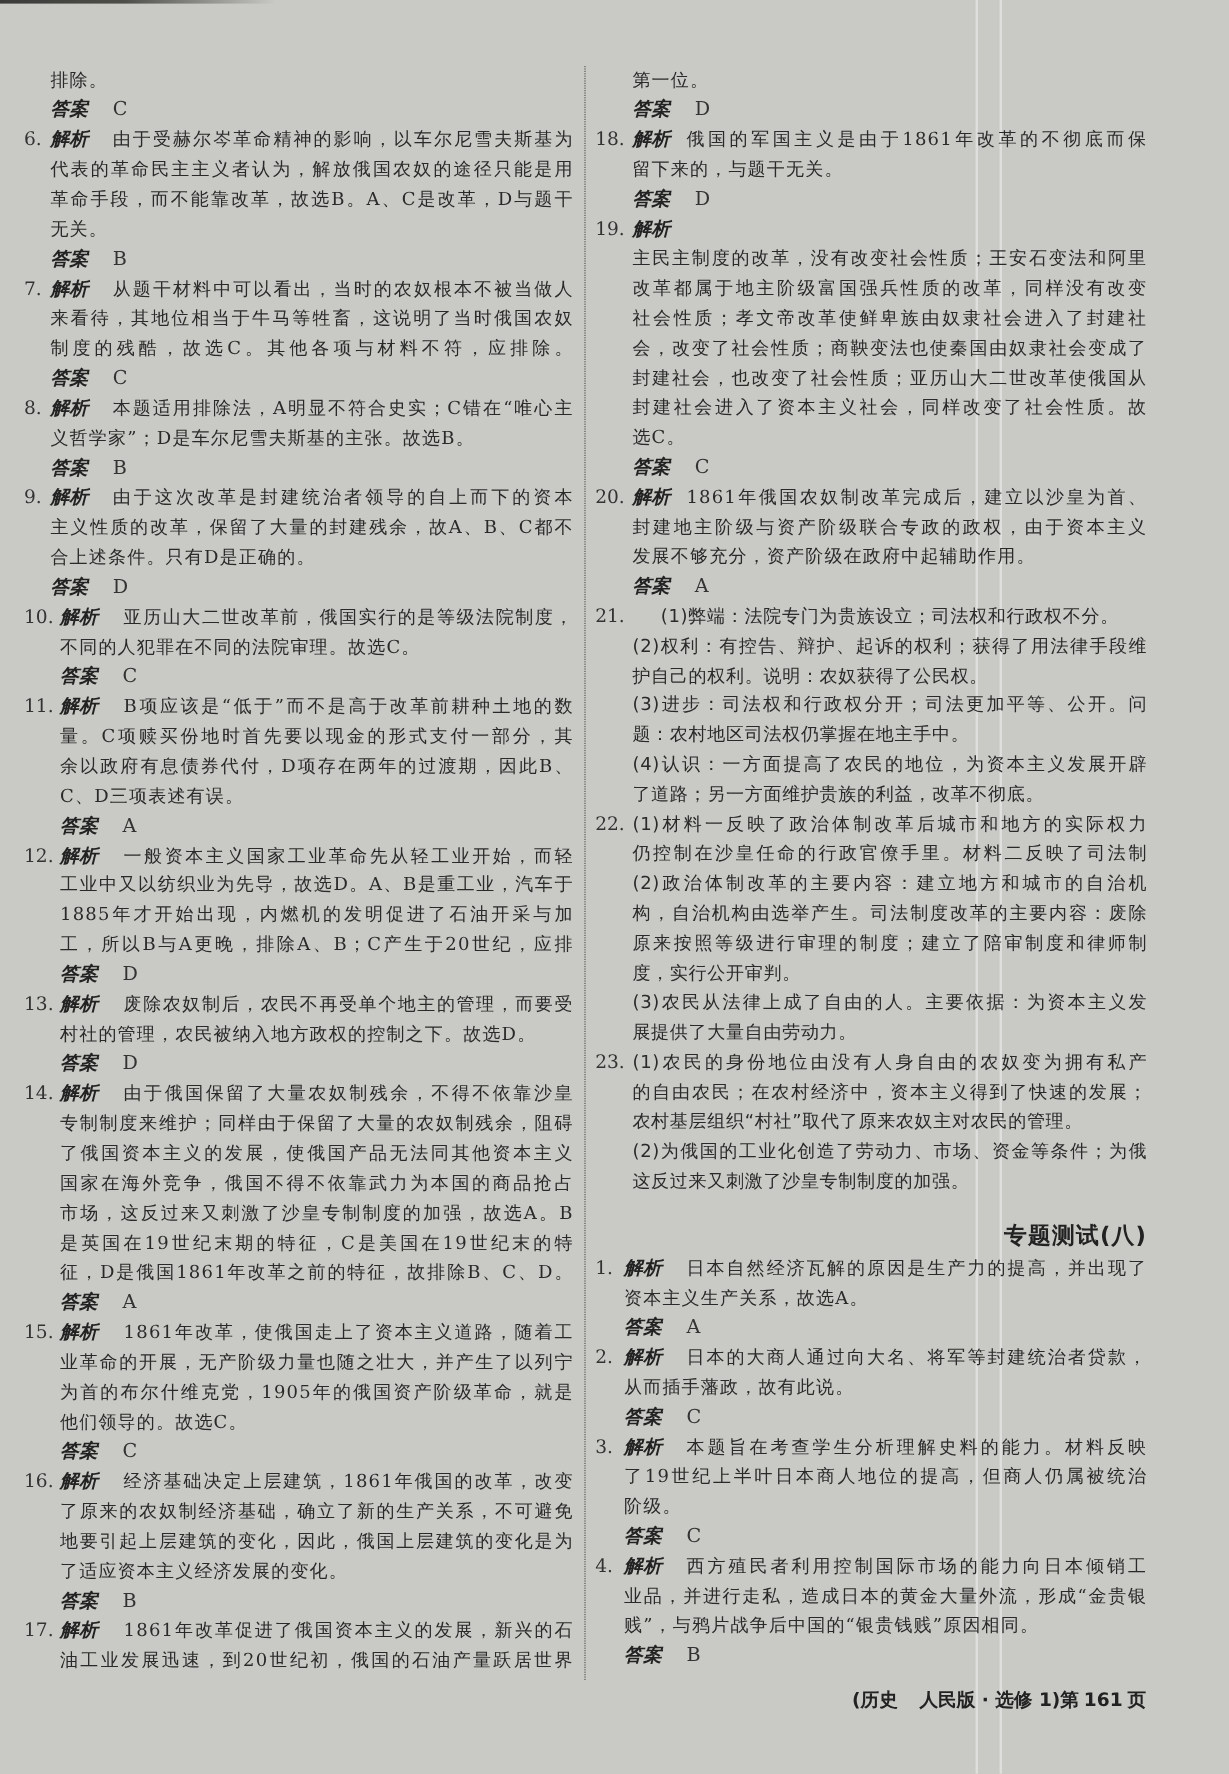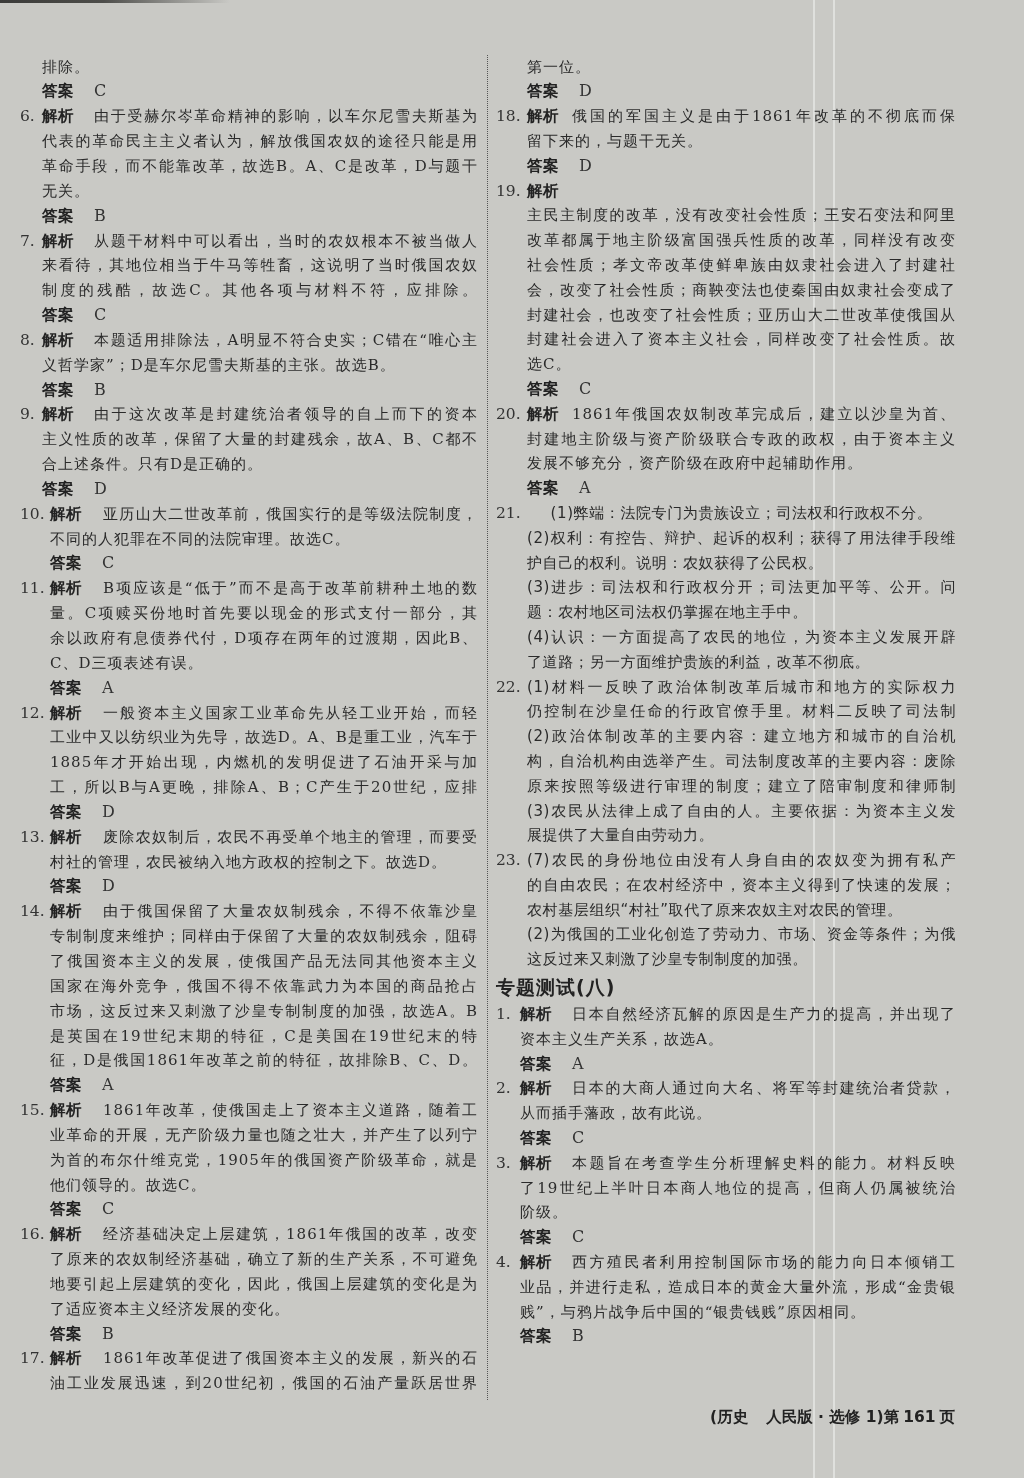--- a/index.html
+++ b/index.html
@@ -11,33 +11,33 @@
   .topstrip{position:absolute;left:0;top:0;width:230px;height:3px;
     background:linear-gradient(90deg,#3b3b39 0%,#4d4d4a 45%,rgba(90,90,88,0) 100%);}
   .scanline{position:absolute;top:0;height:1478px;width:2px;background:rgba(240,242,240,0.55);}
   .divider{position:absolute;left:487px;top:55px;height:1345px;border-left:1px dotted #555;}
   .col{position:absolute;top:54.6px;}
   .col-left{left:20px;width:458px;--lh:24.85px;}
   .col-right{left:496px;width:460px;--lh:24.8px;}
   .line{position:relative;height:var(--lh);line-height:var(--lh);font-size:15px;overflow:hidden;}
   .num{position:absolute;left:0;top:0;font-size:15.5px;color:#333;}
   .lbl{position:absolute;left:var(--ind);top:0;font-family:"DejaVu Sans","Liberation Sans",sans-serif;
-       font-weight:bold;font-size:15.5px;letter-spacing:0.5px;color:#222;}
+       font-weight:bold;font-size:15.5px;letter-spacing:0.5px;color:#222;font-style:italic;}
   .txt{position:absolute;left:var(--txt);right:0;top:0;display:block;letter-spacing:1px;text-align:center;}
   .t{display:block;margin-left:var(--ind);letter-spacing:1px;}
   .j{text-align:justify;text-align-last:justify;}
   .ansv{position:absolute;left:calc(var(--ind) + 52px);top:0;font-size:16px;color:#333;}
   .lc1{--ind:22px;--txt:74px;}
   .lc2{--ind:30px;--txt:83px;}
   .rc1{--ind:24px;--txt:76px;}
   .rc2{--ind:31px;--txt:76px;}
   .rcp{--ind:31px;--txt:31px;}
   .sans .txt,.sans .t{font-family:"DejaVu Sans","Liberation Sans",sans-serif;letter-spacing:0.6px;font-size:15px;}
-  .heading{height:30px;line-height:30px;text-align:left;font-family:"DejaVu Sans","Liberation Sans",sans-serif;
-           font-weight:bold;font-size:19px;letter-spacing:1px;color:#222;}
+  .heading{height:30px;line-height:30px;text-align:right;font-family:"DejaVu Sans","Liberation Sans",sans-serif;
+           font-weight:bold;font-size:19px;letter-spacing:1px;color:#222;margin-top:18px;}
   .footer{position:absolute;right:69px;top:1405px;height:24px;line-height:24px;
           font-family:"DejaVu Sans","Liberation Sans",sans-serif;font-weight:bold;font-size:15.5px;color:#222;}
   .footer span{display:inline-block;}
   .footer .sp{margin-right:18px;}
   .footer .pn{margin:0 4px;}
 </style>
 </head>
 <body>
 
 <div class="topstrip"></div>
@@ -398,31 +398,34 @@
     <div class="line">
         <span class="t j">(2)政治体制改革的主要内容：建立地方和城市的自治机</span>
       </div>
     <div class="line">
         <span class="t j">构，自治机构由选举产生。司法制度改革的主要内容：废除</span>
       </div>
     <div class="line">
         <span class="t j">原来按照等级进行审理的制度；建立了陪审制度和律师制</span>
       </div>
     <div class="line">
+        <span class="t">度，实行公开审判。</span>
+      </div>
+    <div class="line">
         <span class="t j">(3)农民从法律上成了自由的人。主要依据：为资本主义发</span>
       </div>
     <div class="line">
         <span class="t">展提供了大量自由劳动力。</span>
       </div>
   </div>
 
   <div class="block rcp sans">
     <div class="line">
         <span class="num">23.</span>
-        <span class="txt j">(7)农民的身份地位由没有人身自由的农奴变为拥有私产</span>
+        <span class="txt j">(1)农民的身份地位由没有人身自由的农奴变为拥有私产</span>
       </div>
     <div class="line">
         <span class="t j">的自由农民；在农村经济中，资本主义得到了快速的发展；</span>
       </div>
     <div class="line">
         <span class="t">农村基层组织“村社”取代了原来农奴主对农民的管理。</span>
       </div>
     <div class="line">
         <span class="t j">(2)为俄国的工业化创造了劳动力、市场、资金等条件；为俄</span>
       </div>

